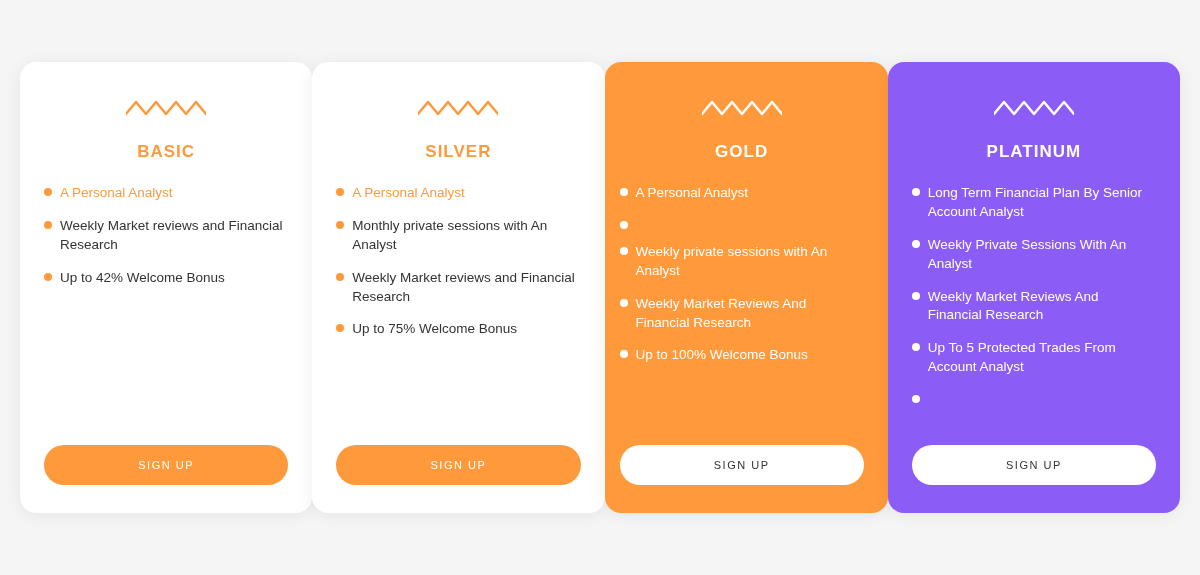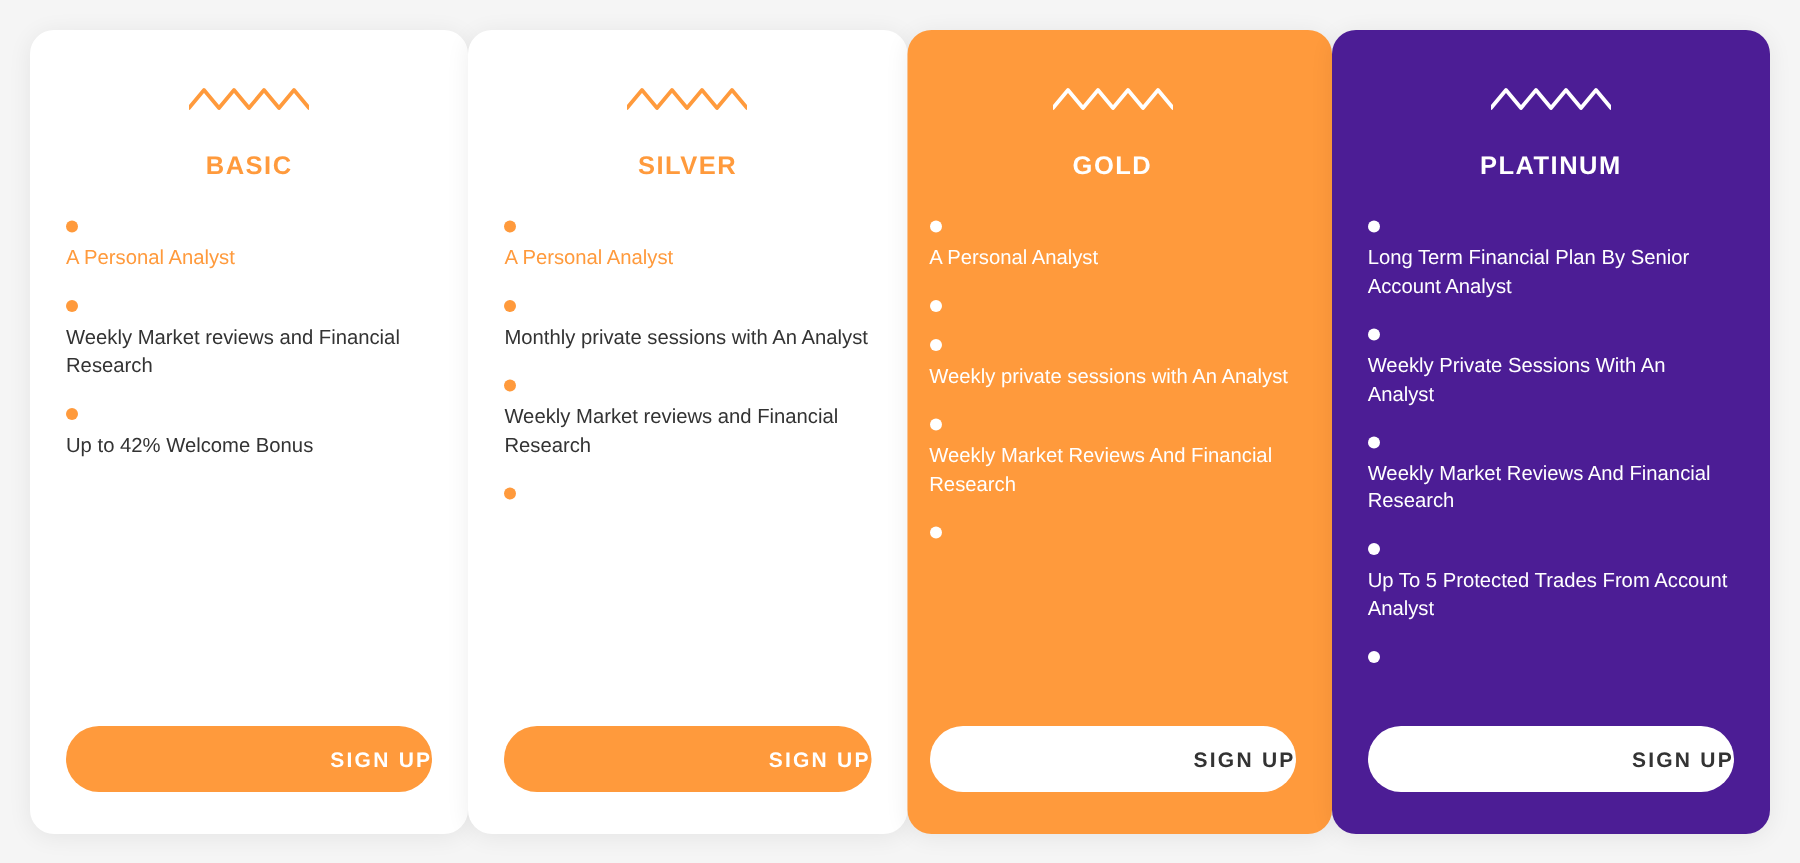--- a/index.html
+++ b/index.html
@@ -37,21 +37,21 @@
       box-shadow: 0 2px 16px rgba(0,0,0,0.07);
       min-width: 0;
     }
 
     .plan-card.gold {
       background: #FF9A3C;
       padding-left: 15px;
     }
 
     .plan-card.platinum {
-      background: #4c1d95;
+      background: #8b5cf6;
     }
 
     .wave-icon {
       width: 80px;
       height: 32px;
       margin-bottom: 14px;
     }
 
     .plan-name {
       font-size: 17px;
@@ -78,21 +78,20 @@
       margin-bottom: 28px;
     }
 
     .features-list li {
       display: flex;
       align-items: flex-start;
       gap: 8px;
       margin-bottom: 14px;
       font-size: 13.5px;
       line-height: 1.4;
-      flex-direction: column;
     }
 
     .plan-card.basic .features-list li,
     .plan-card.silver .features-list li {
       color: #333;
     }
 
     .plan-card.gold .features-list li,
     .plan-card.platinum .features-list li {
       color: #ffffff;
@@ -120,26 +119,25 @@
     .plan-card.silver .features-list li:first-child span {
       color: #FF9A3C;
       font-weight: 500;
     }
 
     .signup-btn {
       border: none;
       border-radius: 50px;
       padding: 14px 0;
       width: 100%;
-      font-size: 14px;
-      font-weight: 700;
+      font-size: 11px;
+      font-weight: 400;
       letter-spacing: 1.5px;
       cursor: pointer;
       transition: opacity 0.2s;
-      text-align: right;
     }
 
     .plan-card.basic .signup-btn,
     .plan-card.silver .signup-btn {
       background: #FF9A3C;
       color: #ffffff;
     }
 
     .plan-card.gold .signup-btn,
     .plan-card.platinum .signup-btn {
@@ -185,20 +183,21 @@
         <li>
           <div class="bullet"></div>
           <span>Monthly private sessions with An Analyst</span>
         </li>
         <li>
           <div class="bullet"></div>
           <span>Weekly Market reviews and Financial Research</span>
         </li>
         <li>
           <div class="bullet"></div>
+          <span>Up to 75% Welcome Bonus</span>
         </li>
       </ul>
       <button class="signup-btn">SIGN UP</button>
     </div>
     <div class="plan-card gold">
       <div><svg class="wave-icon" viewBox="0 0 80 32" fill="none" xmlns="http://www.w3.org/2000/svg">
       <polyline points="0,22 10,10 20,22 30,10 40,22 50,10 60,22 70,10 80,22" stroke="#ffffff" stroke-width="2.5" fill="none" stroke-linecap="round" stroke-linejoin="round"></polyline>
     </svg></div>
       <div class="plan-name">GOLD</div>
       <ul class="features-list">
@@ -212,20 +211,21 @@
         <li>
           <div class="bullet"></div>
           <span>Weekly private sessions with An Analyst</span>
         </li>
         <li>
           <div class="bullet"></div>
           <span>Weekly Market Reviews And Financial Research</span>
         </li>
         <li>
           <div class="bullet"></div>
+          <span>Up to 100% Welcome Bonus</span>
         </li>
       </ul>
       <button class="signup-btn">SIGN UP</button>
     </div>
     <div class="plan-card platinum">
       <div><svg class="wave-icon" viewBox="0 0 80 32" fill="none" xmlns="http://www.w3.org/2000/svg">
       <polyline points="0,22 10,10 20,22 30,10 40,22 50,10 60,22 70,10 80,22" stroke="#ffffff" stroke-width="2.5" fill="none" stroke-linecap="round" stroke-linejoin="round"></polyline>
     </svg></div>
       <div class="plan-name">PLATINUM</div>
       <ul class="features-list">

